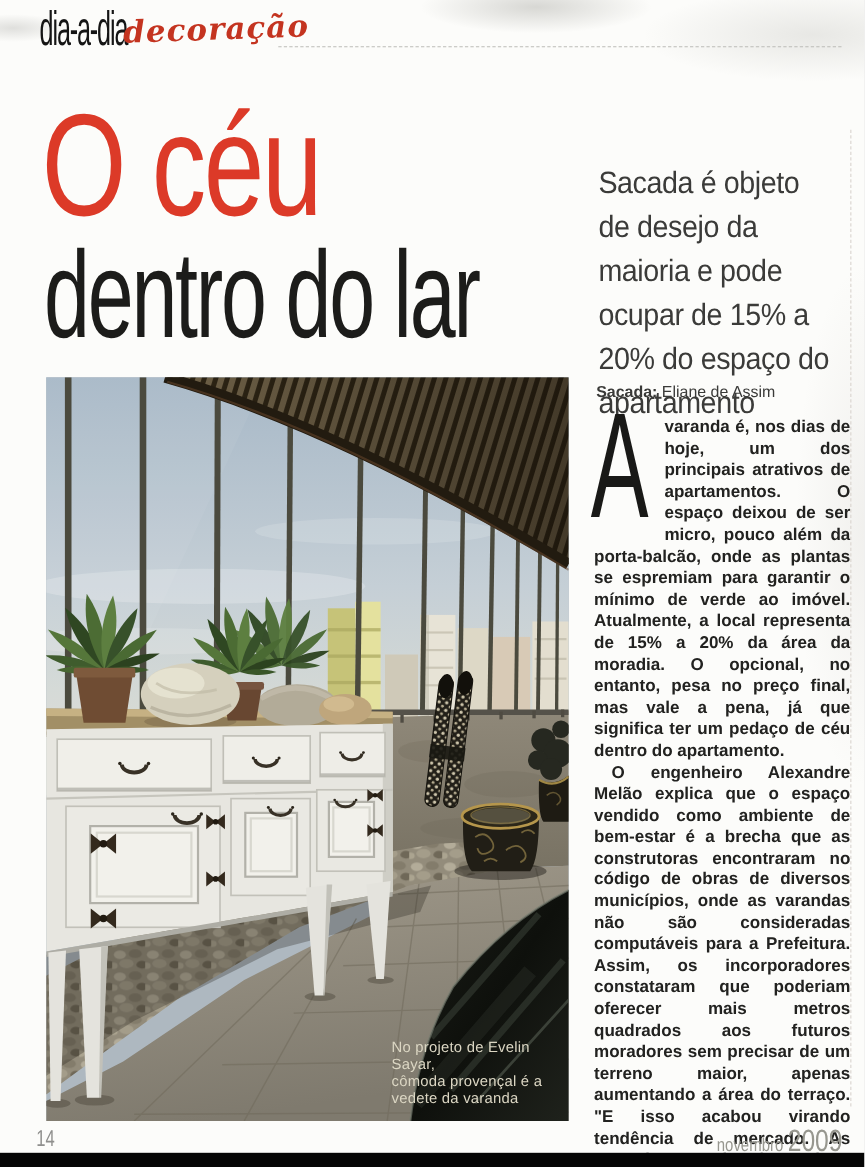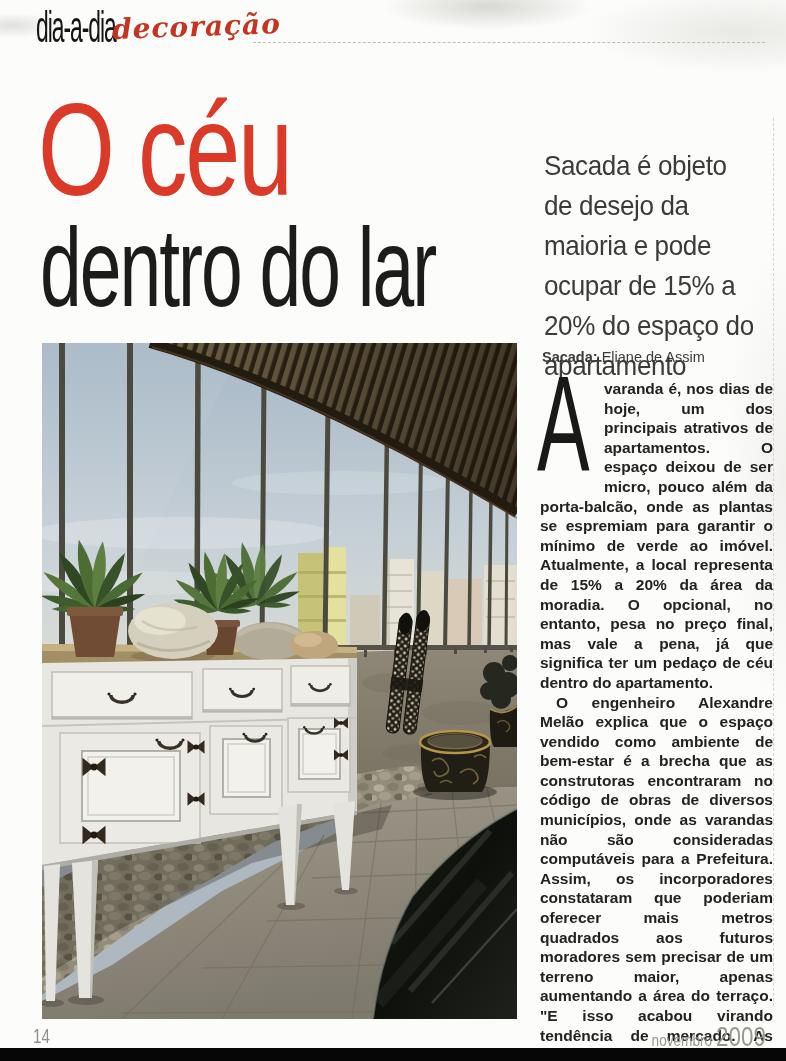--- a/index.html
+++ b/index.html
@@ -352,20 +352,23 @@
           </g>
           <line x1="336" y1="660" x2="440" y2="540" stroke="#2e342c" stroke-width="14" opacity=".4"></line>
           <g stroke="#565e52" stroke-width="2.5" opacity=".6">
             <line x1="352" y1="566" x2="420" y2="490"></line>
               <line x1="390" y1="660" x2="475" y2="566"></line>
           </g>
         </g>
         <path d="M475,466 Q416,496 370,554 Q339,608 331,676" stroke="#757b6e" stroke-width="2" fill="none" opacity=".65"></path>
       </g>
     </svg>
+    <div class="photo-caption">No projeto de Evelin Sayar,
+cômoda provençal é a
+vedete da varanda</div>
   </div>
 
   <div class="article">
     <div class="dropcap">A</div>
     <p><span class="dc-space"></span><span>varanda é, nos dias de hoje, um dos principais atrativos de apartamentos. O espaço deixou de ser micro, pouco além da porta-balcão, onde as plantas se espremiam para garantir o mínimo de verde ao imóvel. Atualmente, a local representa de 15% a 20% da área da moradia. O opcional, no entanto, pesa no preço final, mas vale a pena, já que significa ter um pedaço de céu dentro do apartamento.</span></p>
     <p class="ind">O engenheiro Alexandre Melão explica que o espaço vendido como ambiente de bem-estar é a brecha que as construtoras encontraram no código de obras de diversos municípios, onde as varandas não são consideradas computáveis para a Prefeitura. Assim, os incorporadores constataram que poderiam oferecer mais metros quadrados aos futuros moradores sem precisar de um terreno maior, apenas aumentando a área do terraço. "E isso acabou virando tendência de mercado. As varandas grandes foram bem aceitas pelos clientes e popularizadas até em empreendimentos de menor valor."</p>
 
   </div>
 
   <div class="pageno">14</div>

